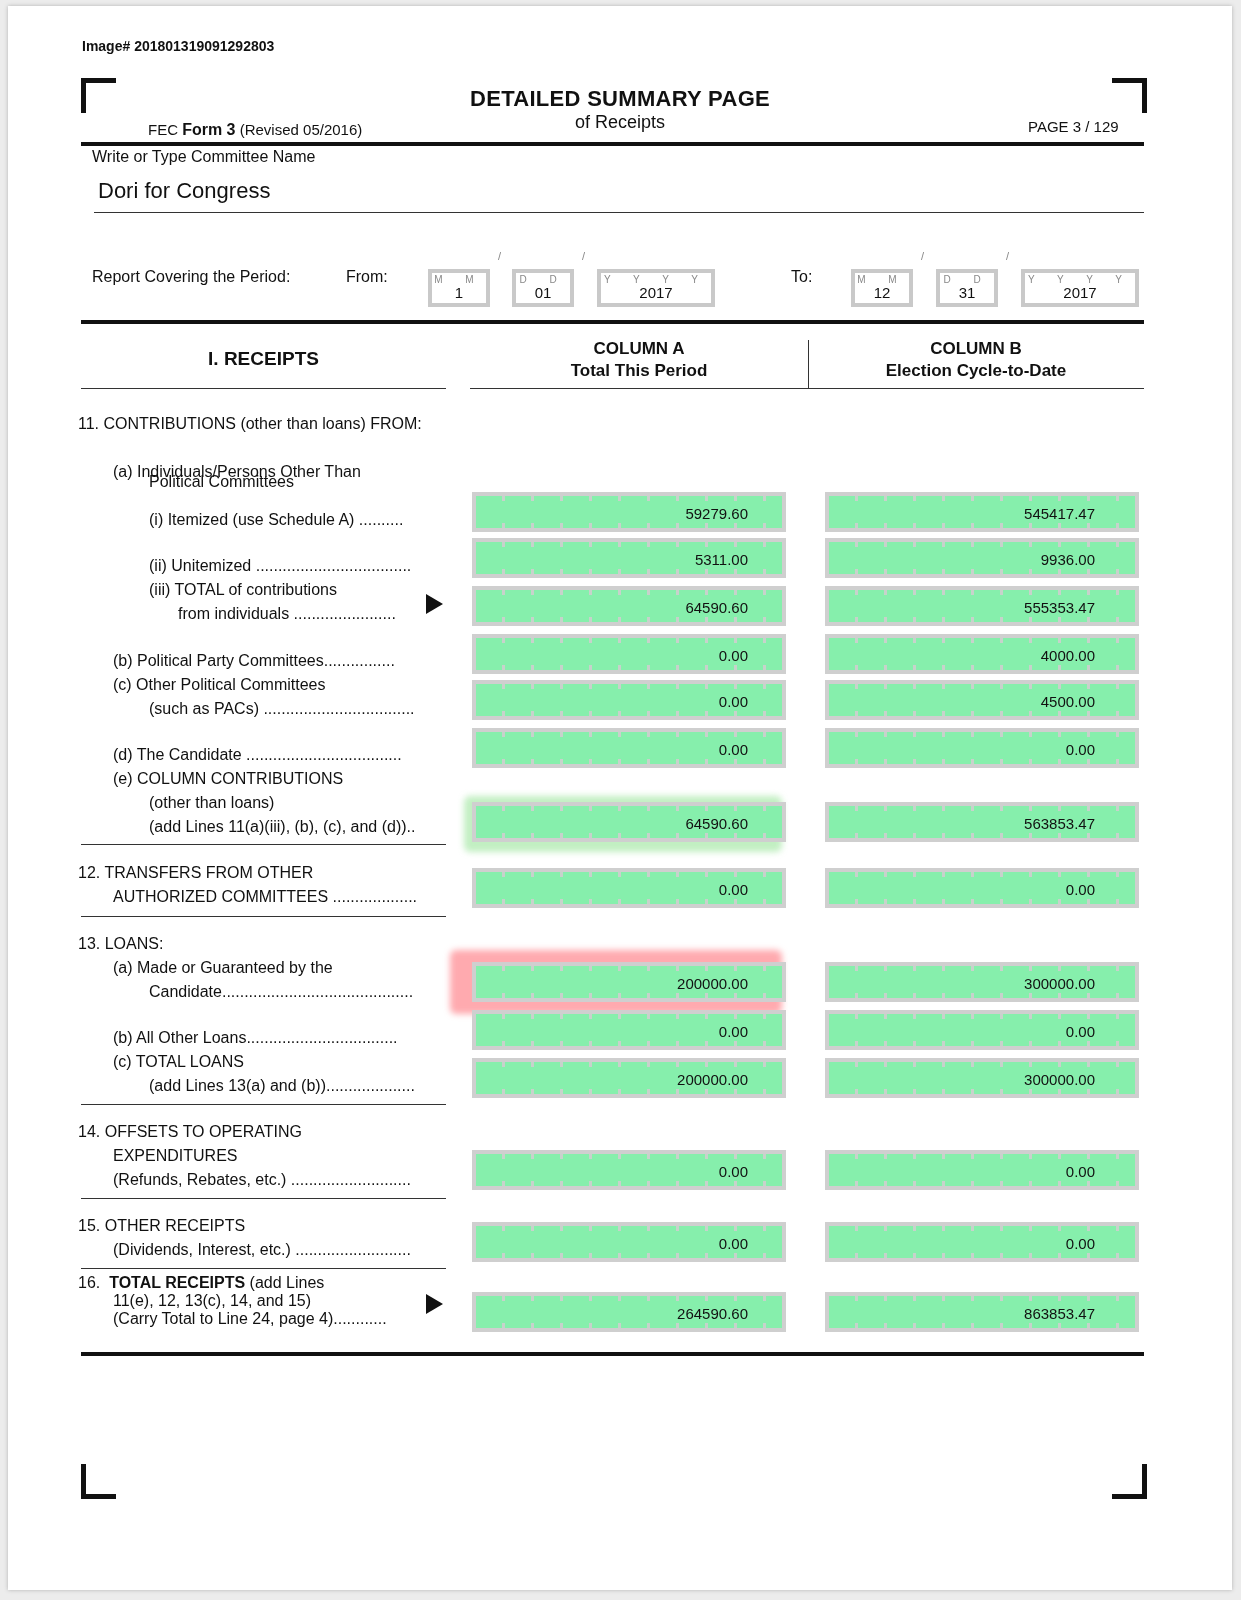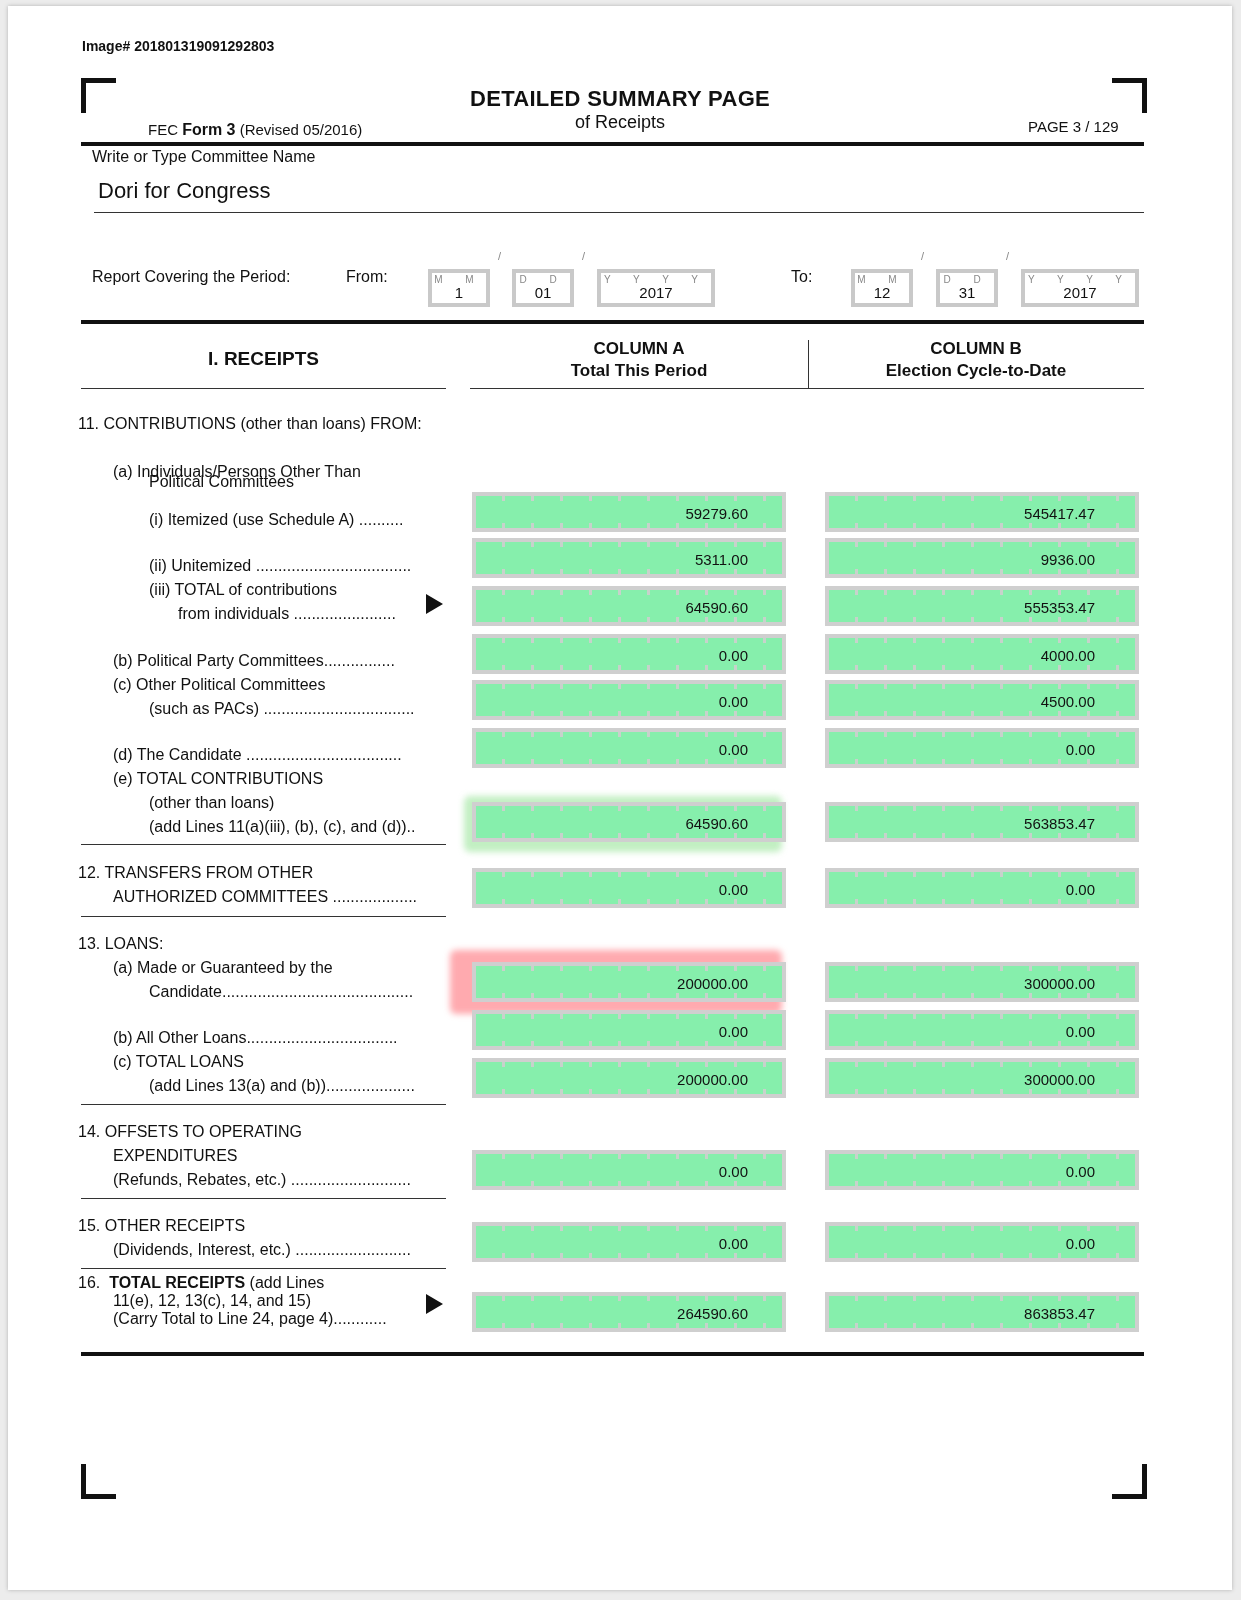--- a/index.html
+++ b/index.html
@@ -116,21 +116,21 @@
   <div class="row-text" style="left:141px;top:464px;">Political Committees</div>
   <div class="row-text" style="left:141px;top:502px;">(i)   Itemized (use Schedule A) ..........</div>
   <div class="row-text" style="left:141px;top:548px;">(ii)  Unitemized ...................................</div>
   <div class="row-text" style="left:141px;top:572px;">(iii) TOTAL of contributions</div>
   <div class="row-text" style="left:170px;top:596px;">from individuals  .......................</div>
   <div class="arrow" style="left:418px;top:588px;"></div>
   <div class="row-text" style="left:105px;top:643px;">(b)   Political Party Committees................</div>
   <div class="row-text" style="left:105px;top:667px;">(c)   Other Political Committees</div>
   <div class="row-text" style="left:141px;top:691px;">(such  as PACs) ..................................</div>
   <div class="row-text" style="left:105px;top:737px;">(d)   The Candidate ...................................</div>
-  <div class="row-text" style="left:105px;top:761px;">(e)   TOTAL CONTRIBUTIONS</div>
+  <div class="row-text" style="left:105px;top:761px;">(e)   COLUMN CONTRIBUTIONS</div>
   <div class="row-text" style="left:141px;top:785px;">(other than loans)</div>
   <div class="row-text" style="left:141px;top:809px;">(add Lines 11(a)(iii), (b), (c), and (d))..</div>
   <div class="rule-thin" style="left:73px;top:838px;width:365px;"></div>
 
   <div class="row-text" style="left:70px;top:855px;">12.  TRANSFERS FROM OTHER</div>
   <div class="row-text" style="left:105px;top:879px;">AUTHORIZED COMMITTEES ...................</div>
   <div class="rule-thin" style="left:73px;top:910px;width:365px;"></div>
 
   <div class="row-text" style="left:70px;top:926px;">13.  LOANS:</div>
   <div class="row-text" style="left:105px;top:950px;">(a)   Made or Guaranteed by the</div>

